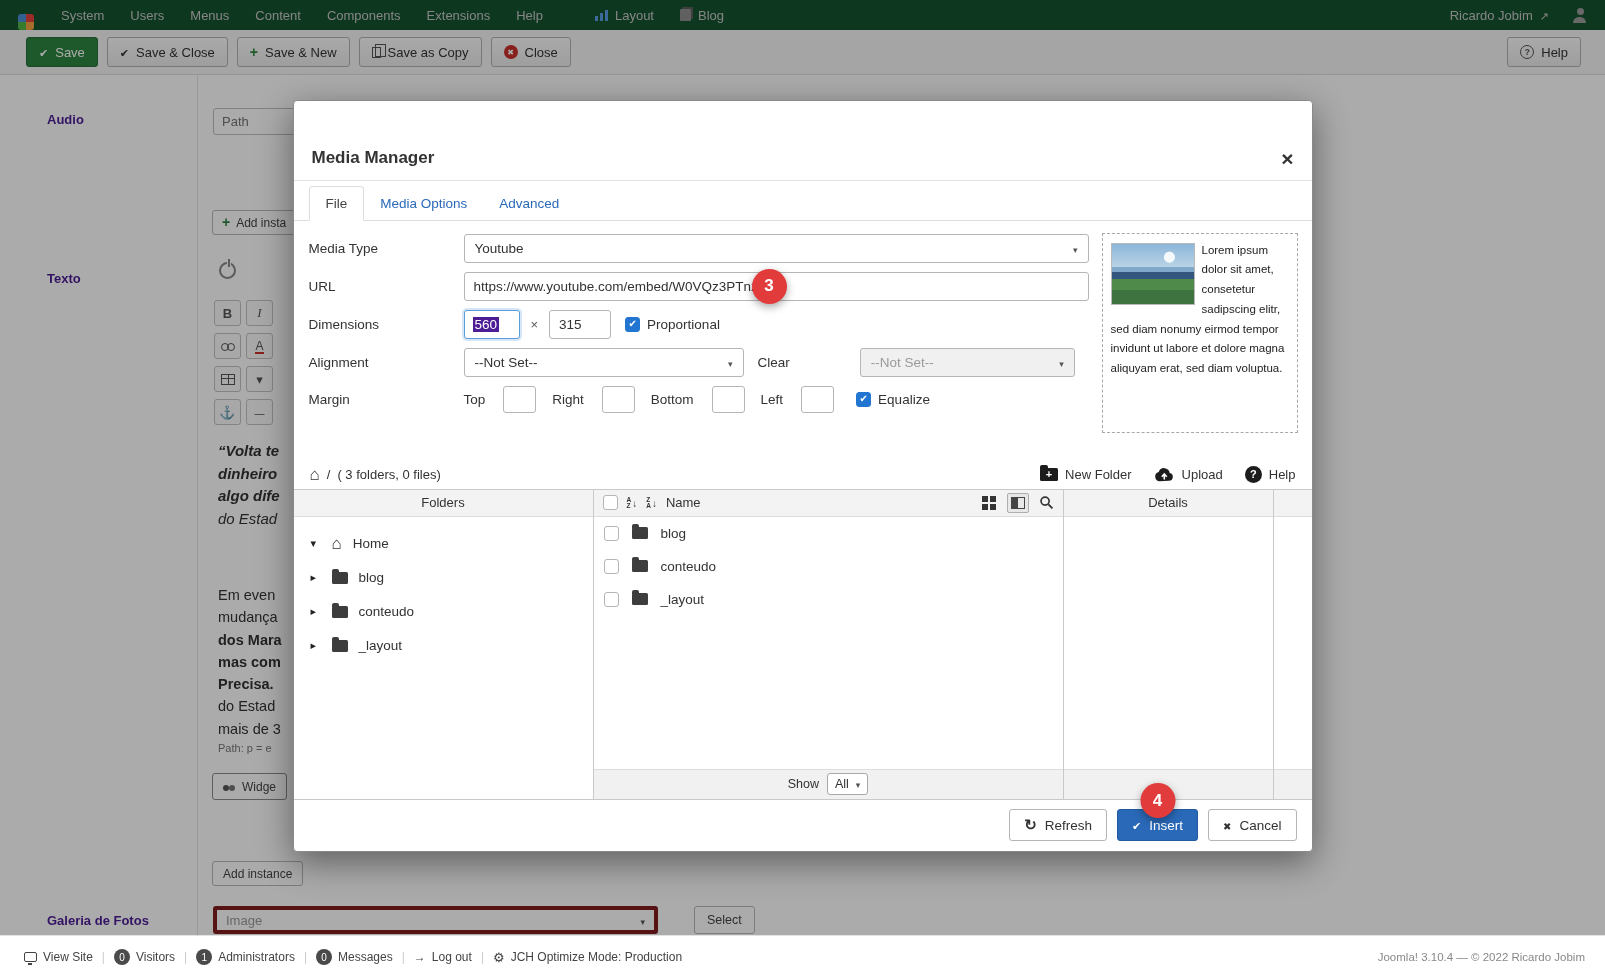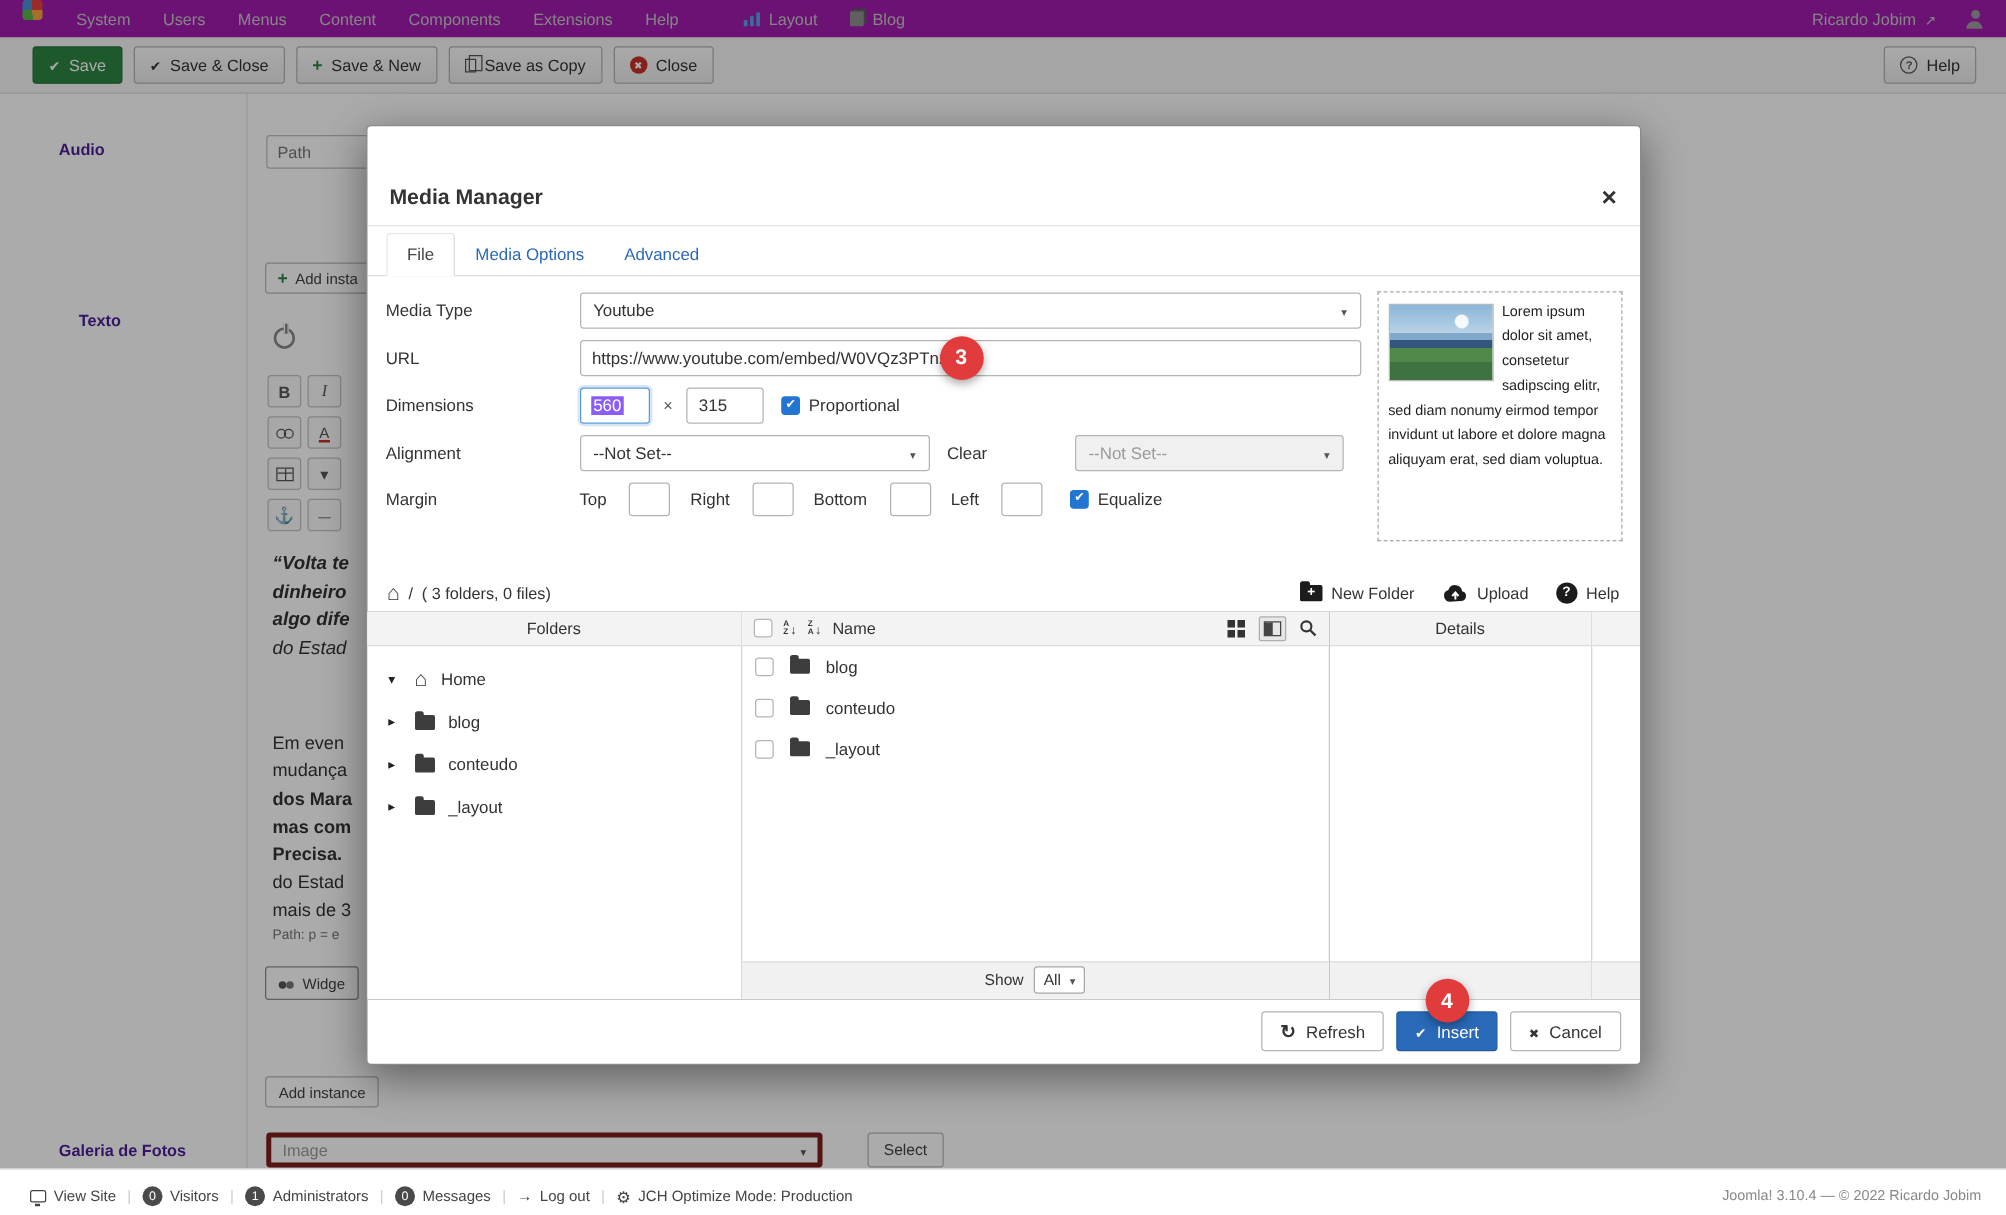--- a/index.html
+++ b/index.html
@@ -7,21 +7,21 @@
   body {
     font-family: "Liberation Sans", sans-serif;
     background:#fff; position:relative; overflow:hidden;
     -webkit-font-smoothing: antialiased;
   }
   .stage { position:absolute; inset:0; }
 
   
   .navbar {
     position:absolute; top:0; left:0; right:0; height:30px;
-    background:#a21caf; display:flex; align-items:flex-start;
+    background:#14532d; display:flex; align-items:flex-end;
     padding:0 18px; color:#c7c7c7; font-size:13px; z-index:1;
   }
   .jlogo { width:16px; height:16px; border-radius:3px; margin-right:14px;
     background:conic-gradient(#e8413c 0 25%, #f9a541 0 50%, #54b847 0 75%, #4a90d9 0); }
   .nav-item { padding:0 13px; height:30px; display:inline-flex; align-items:center; gap:7px; cursor:pointer; white-space:nowrap; }
   .nav-gap { width:26px; }
   .i-chart { width:13px; height:11px; display:inline-flex; align-items:flex-end; gap:2px; }
   .i-chart i { width:3px; background:#5aa0e8; display:block; }
   .i-chart i:nth-child(1){height:5px} .i-chart i:nth-child(2){height:8px} .i-chart i:nth-child(3){height:11px}
   .i-pages { width:11px; height:12px; background:#8f8f8f; border-radius:1px; box-shadow:2px -2px 0 #5e5e5e; }
@@ -51,21 +51,21 @@
   .i-copy::before { content:""; position:absolute; top:-4px; left:2.5px; width:9px; height:11px; border:1.5px solid #555; }
   .i-closer { width:14px; height:14px; border-radius:50%; background:#c9302c; color:#fff; display:inline-flex; align-items:center; justify-content:center; }
   .i-closer::before { content:"✖"; font-size:8px; }
   .i-helpc { width:14px; height:14px; border-radius:50%; border:1.5px solid #555; color:#555; display:inline-flex; align-items:center; justify-content:center; font-weight:bold; }
   .i-helpc::before { content:"?"; font-size:9px; }
 
   
   .admin-bg { position:absolute; top:75px; left:0; right:0; bottom:37px; background:#fff; }
   .bg-label { position:absolute; font-size:13px; font-weight:bold; color:#4c1d95; }
   .lbl-audio { left:47px; top:37px; }
-  .lbl-texto { left:47px; top:174px;margin-left:16px; }
+  .lbl-texto { left:47px; top:196px; }
   .lbl-galeria { left:47px; top:838px; }
   .vdiv { position:absolute; left:197px; top:0; bottom:0; width:1px; background:#e4e4e4; }
   .bg-path-input { position:absolute; left:213px; top:33px; width:97px; height:27px;
     border:1px solid #bfbfbf; border-radius:3px; padding:0 8px; font-size:13px; font-family:inherit; color:#333; }
   .bg-btn { position:absolute; background:#fff; border:1px solid #b9b9b9; border-radius:3px;
     color:#444; font-size:12px; font-family:inherit; display:inline-flex; align-items:center; gap:6px; cursor:pointer; }
   .bg-addinsta { left:212px; top:135px; height:25px; padding:0 9px; }
   .i-power { position:absolute; left:219px; top:187px; width:17px; height:17px; border:2px solid #888; border-radius:50%; }
   .i-power::before { content:""; position:absolute; top:-5px; left:50%; margin-left:-1px; width:2px; height:8px; background:#888; border-left:1px solid #fff; border-right:1px solid #fff; }
   .ed-btn { position:absolute; width:27px; height:26px; border:1px solid #c4c4c4; border-radius:3px;
@@ -148,21 +148,21 @@
     font-size:13.5px; color:#333; font-family:inherit; background:#fff; }
   .url-wrap { position:relative; width:625px; }
   .url-wrap .tinput { width:100%; }
   .badge { position:absolute; width:35px; height:35px; border-radius:50%; background:#e23b3b; color:#fff;
     font-size:17px; font-weight:bold; display:flex; align-items:center; justify-content:center;
     box-shadow:0 3px 8px rgba(0,0,0,0.35); z-index:5; }
   .badge.b3 { left:288px; top:-3px; }
   .badge.b4 { left:50%; top:-27px; transform:translateX(-50%); }
   .dim-box { width:56px; height:29px; border:1px solid #5b9ddb; box-shadow:0 0 0 2px rgba(91,157,219,0.25);
     border-radius:3px; display:flex; align-items:center; padding:0 8px; font-size:13.5px; background:#fff; }
-  .dim-box .hl { background:#8b5cf6; color:#fff; padding:0 2px; }
+  .dim-box .hl { background:#4c1d95; color:#fff; padding:0 2px; }
   .times { margin:0 11px; color:#555; font-size:13px; }
   .dim2 { width:62px; }
   .cb { width:15px; height:15px; border:1px solid #b5b5b5; border-radius:3px; background:#fff;
     display:inline-flex; align-items:center; justify-content:center; flex:none; cursor:pointer; }
   .cb.checked { background:#2276d2; border-color:#2276d2; }
   .cb.checked::after { content:"✔"; color:#fff; font-size:10px; line-height:1; }
   .cb-label { margin-left:7px; font-size:13.5px; color:#333; }
   .ml14 { margin-left:14px; }
   .align-sel { width:280px; }
   .clear-lbl { margin-left:14px; font-size:13.5px; color:#333; }

